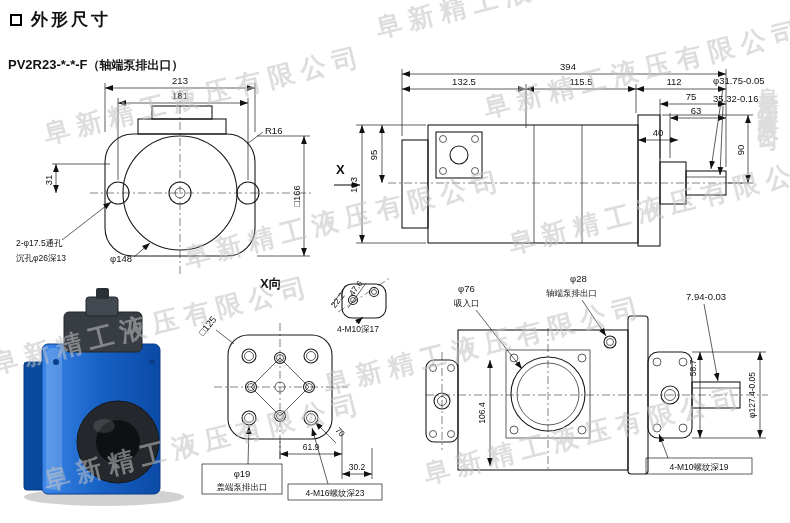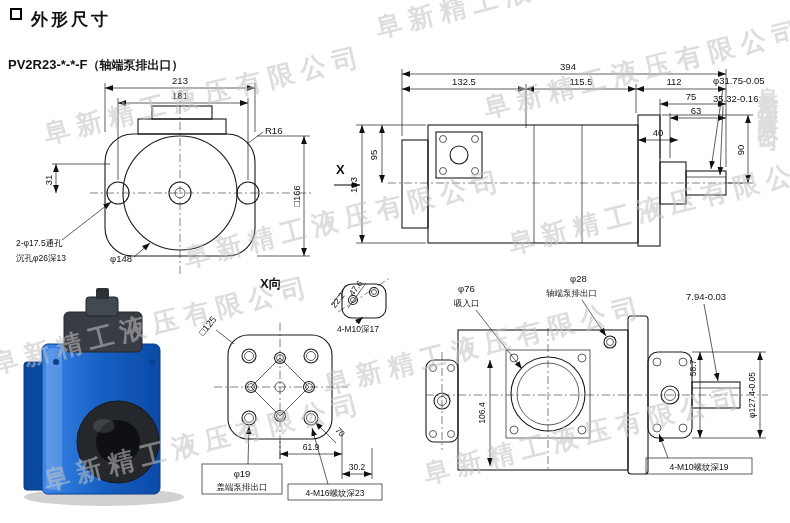--- a/index.html
+++ b/index.html
@@ -1,19 +1,19 @@
 <!DOCTYPE html>
 <html><head>
 <meta charset="utf-8">
 <style>
   *{box-sizing:border-box}
   html,body{margin:0;padding:0}
   body{width:790px;height:523px;position:relative;background:#fff;overflow:hidden;
        font-family:"Liberation Sans","DejaVu Sans",sans-serif;color:#111}
-  .header{position:absolute;left:10px;top:8px;display:flex;gap:9px;z-index:4}
+  .header{position:absolute;left:10px;top:8px;display:flex;align-items:center;gap:9px;z-index:4}
   .header .sq{width:12px;height:12px;border:2px solid #000;flex:0 0 auto}
   .header .cn{font-size:17px;font-weight:700;letter-spacing:3px}
   .header .en{font-size:16px;font-weight:700;margin-left:4px}
   .model{position:absolute;left:8px;top:57px;font-size:13px;font-weight:700;z-index:4}
   .model .note{font-size:12px}
   .wm{position:absolute;color:#c3c3c3;opacity:.55;font-size:26px;font-weight:600;letter-spacing:7px;
       white-space:nowrap;transform:rotate(-14deg);transform-origin:0 0;z-index:3;pointer-events:none}
   .wm.vert{writing-mode:vertical-rl;transform:none;letter-spacing:5px;font-size:21px}
   .drawing{position:absolute;z-index:2}
   .ol{fill:none;stroke:#1a1a1a;stroke-width:1.1}

